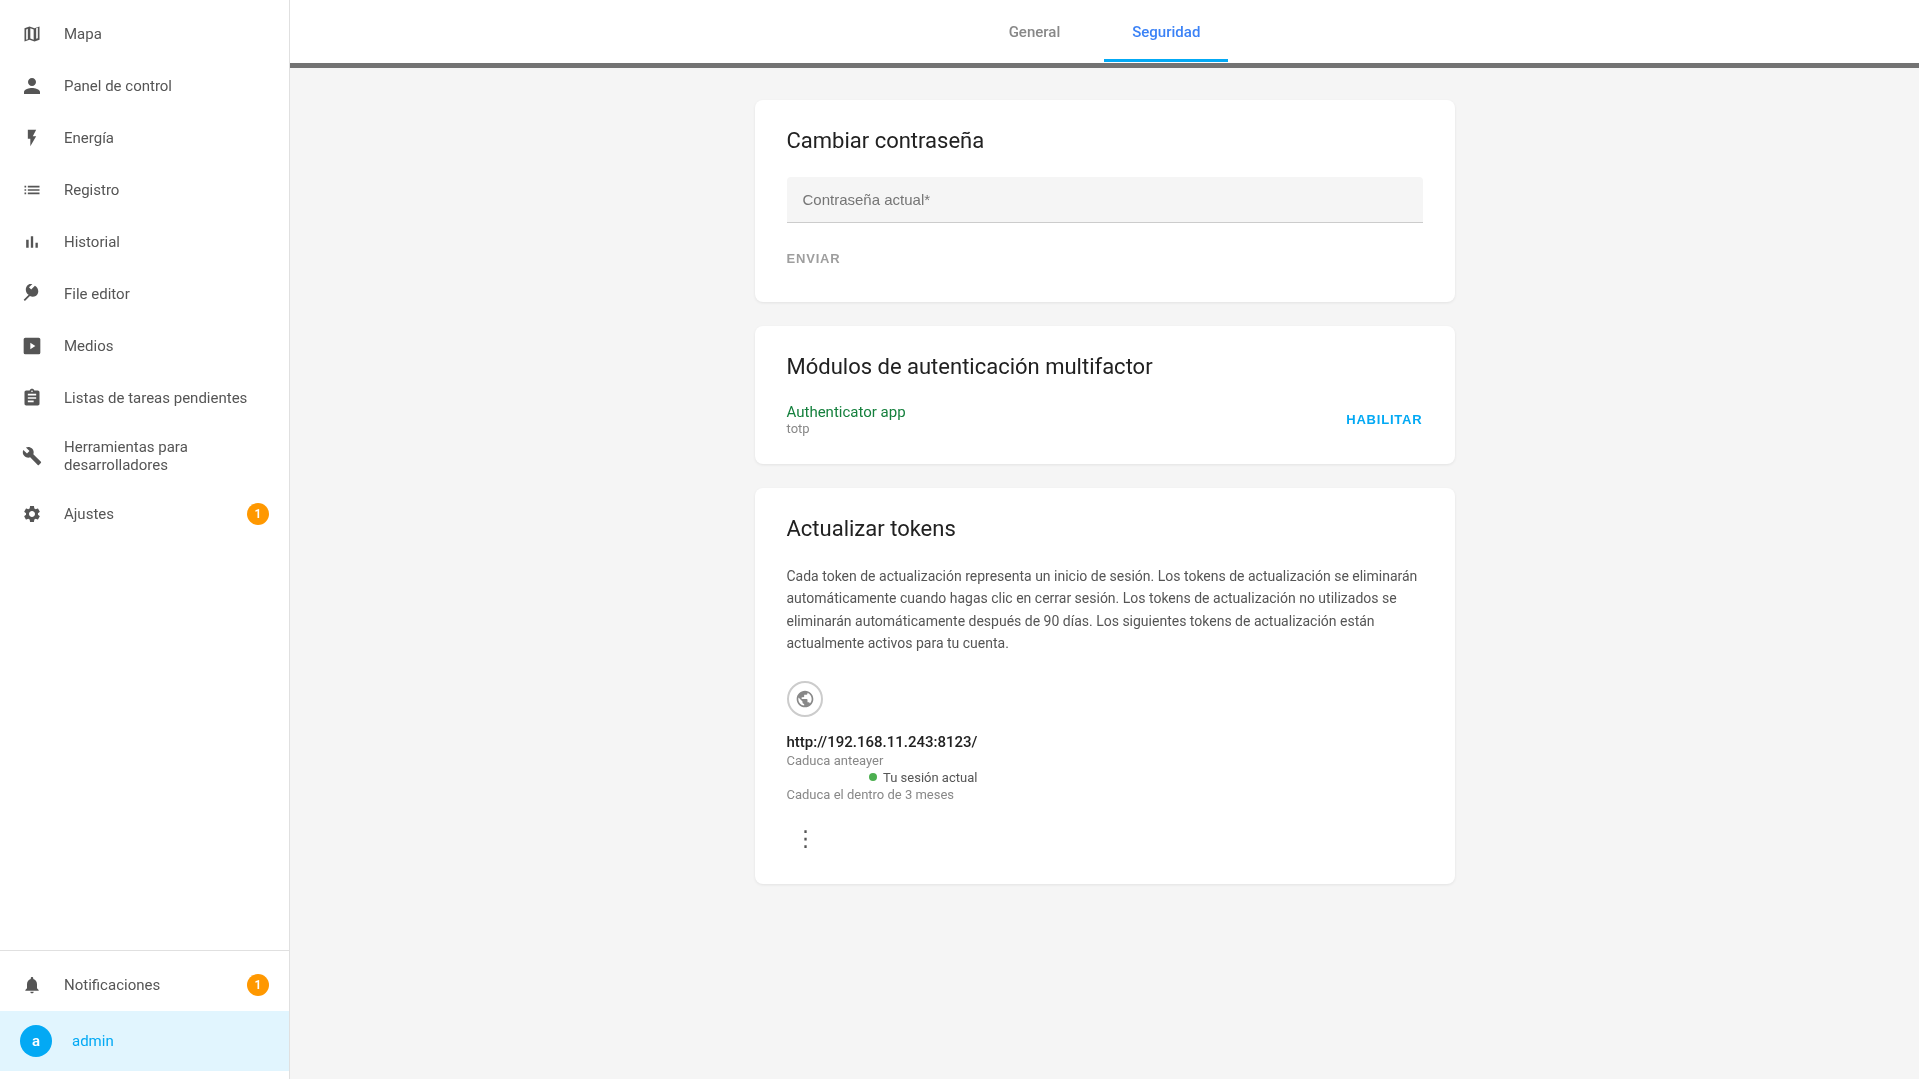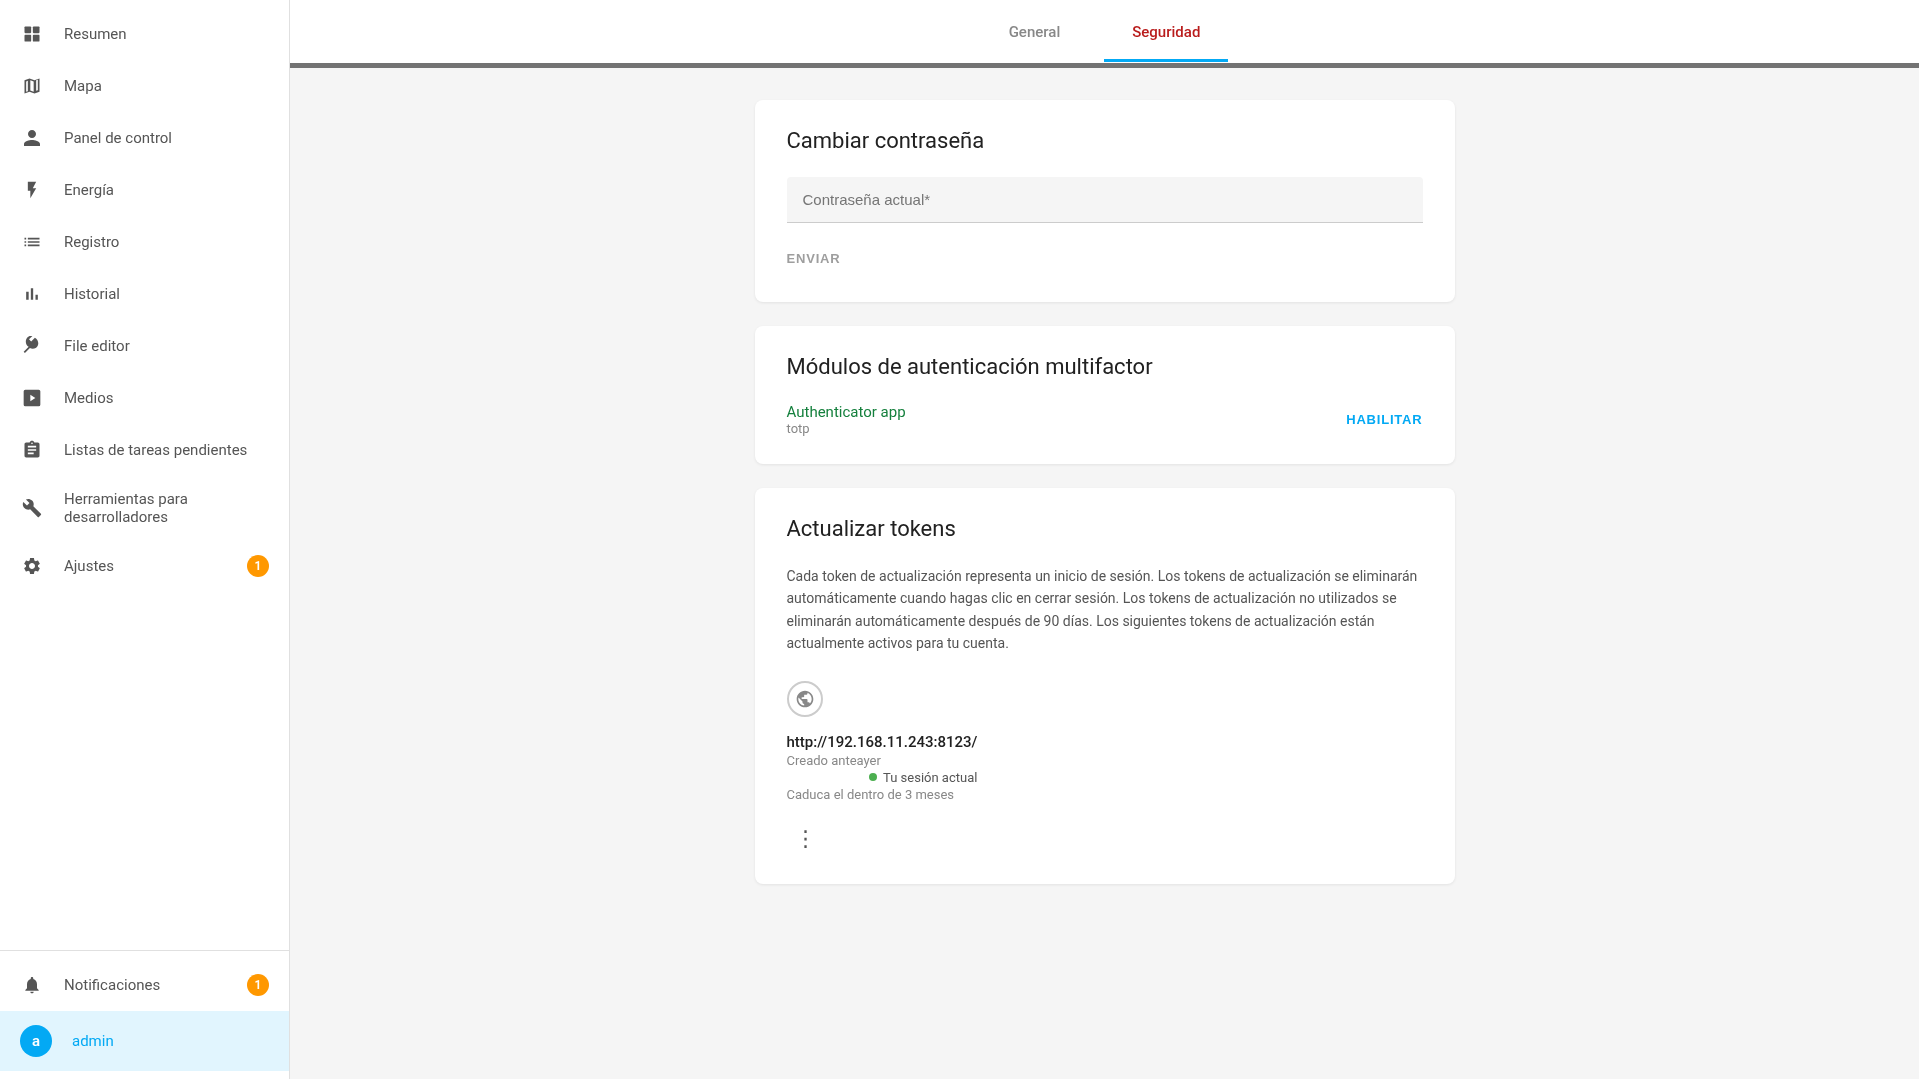--- a/index.html
+++ b/index.html
@@ -120,21 +120,21 @@
       padding: 22px 28px 18px;
       cursor: pointer;
       font-size: 15px;
       font-weight: 500;
       color: #888;
       border-bottom: 3px solid transparent;
       margin: 0 8px;
       text-transform: none;
     }
     .tab.active {
-      color: #b91c1c;
+      color: #3b82f6;
       border-bottom: 3px solid #03a9f4;
     }
     .content-area {
       flex: 1;
       overflow-y: auto;
       padding: 32px 40px;
       display: flex;
       flex-direction: column;
       align-items: center;
     }
@@ -283,31 +283,20 @@
     ::-webkit-scrollbar-track { background: #f1f1f1; }
     ::-webkit-scrollbar-thumb { background: #ccc; border-radius: 3px; }
   </style>
 </head>
 <body>
 
 <div class="sidebar">
 
   <nav class="sidebar-nav">
 
-    <div class="sidebar-item">
-      <span class="sidebar-item-icon">
-        <svg width="20" height="20" viewBox="0 0 24 24" fill="currentColor">
-            <rect x="3" y="3" width="8" height="8" rx="1"></rect>
-            <rect x="13" y="3" width="8" height="8" rx="1"></rect>
-            <rect x="3" y="13" width="8" height="8" rx="1"></rect>
-            <rect x="13" y="13" width="8" height="8" rx="1"></rect>
-          </svg>
-      </span>
-      <span class="sidebar-item-label">Resumen</span>
-    </div>
 
     <div class="sidebar-item">
       <span class="sidebar-item-icon">
         <svg width="20" height="20" viewBox="0 0 24 24" fill="currentColor">
             <path d="M9 3L3 5v16l6-2 6 2 6-2V3l-6 2-6-2zm1 2.18l4 1.33V18.8l-4-1.33V5.18zM5 6.5l2-.67v12.5l-2 .67V6.5zm14 10.5l-2 .67V5.17l2-.67V17z"></path>
           </svg>
       </span>
       <span class="sidebar-item-label">Mapa</span>
     </div>
 
@@ -447,21 +436,21 @@
       <div class="card-title">Actualizar tokens</div>
       <div class="token-desc">Cada token de actualización representa un inicio de sesión. Los tokens de actualización se eliminarán automáticamente cuando hagas clic en cerrar sesión. Los tokens de actualización no utilizados se eliminarán automáticamente después de 90 días. Los siguientes tokens de actualización están actualmente activos para tu cuenta.</div>
       <div class="token-row">
         <div class="token-globe-icon">
           <svg width="20" height="20" viewBox="0 0 24 24" fill="currentColor">
               <path d="M12 2C6.48 2 2 6.48 2 12s4.48 10 10 10 10-4.48 10-10S17.52 2 12 2zm-1 17.93c-3.95-.49-7-3.85-7-7.93 0-.62.08-1.21.21-1.79L9 15v1c0 1.1.9 2 2 2v1.93zm6.9-2.54c-.26-.81-1-1.39-1.9-1.39h-1v-3c0-.55-.45-1-1-1H8v-2h2c.55 0 1-.45 1-1V7h2c1.1 0 2-.9 2-2v-.41c2.93 1.19 5 4.06 5 7.41 0 2.08-.8 3.97-2.1 5.39z"></path>
             </svg>
         </div>
         <div class="token-info">
           <div class="token-url">http://192.168.11.243:8123/</div>
-          <div class="token-meta">Creado anteayer</div>
+          <div class="token-meta">Caduca anteayer</div>
           <div class="token-session">
             <span class="green-dot"></span>
             <span>Tu sesión actual</span>
           </div>
           <div class="token-expires">Caduca el dentro de 3 meses</div>
         </div>
         <button class="token-more-btn">
           <span>⋮</span>
         </button>
       </div>

